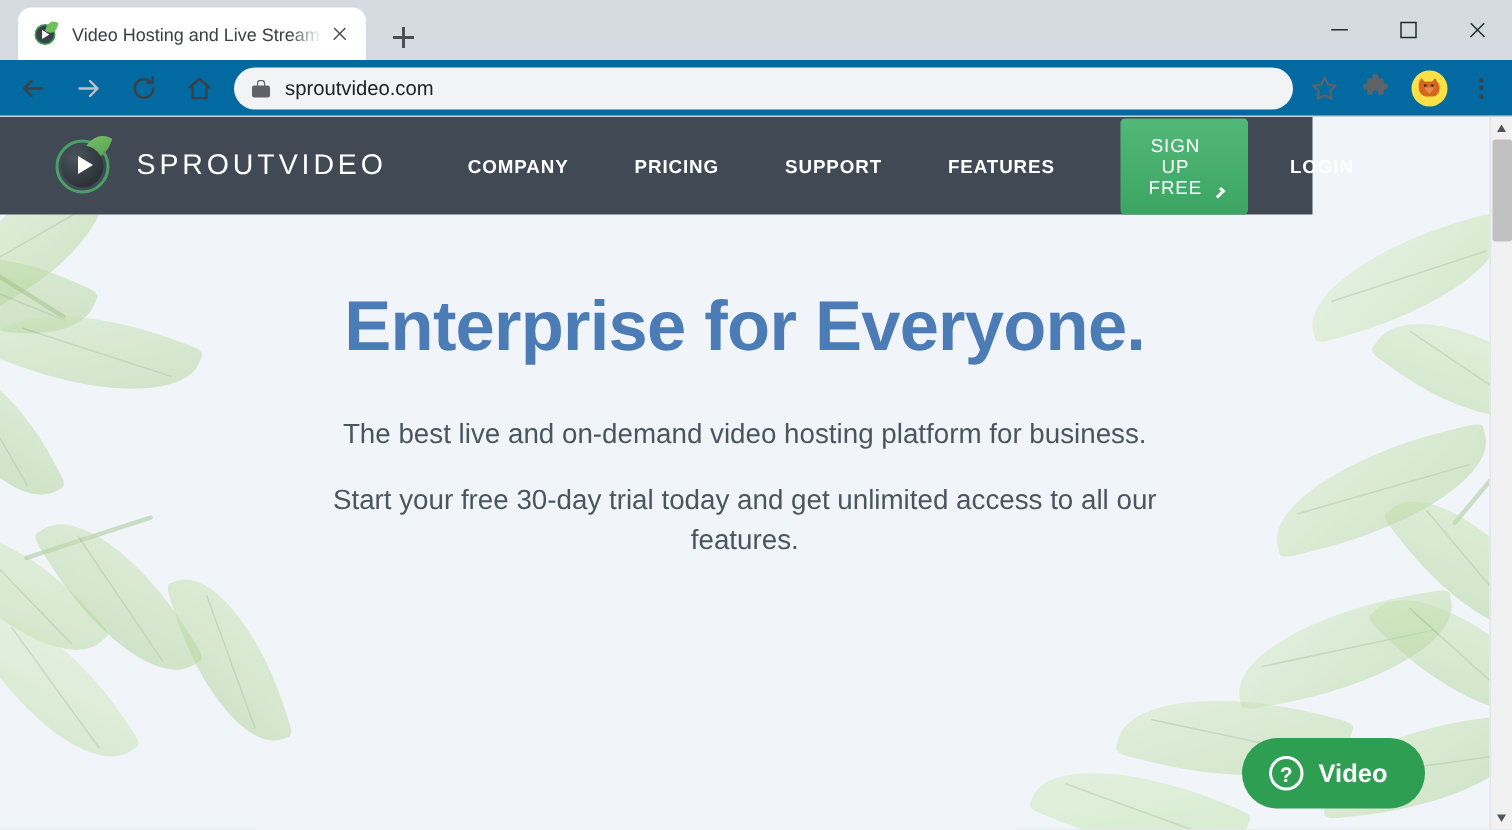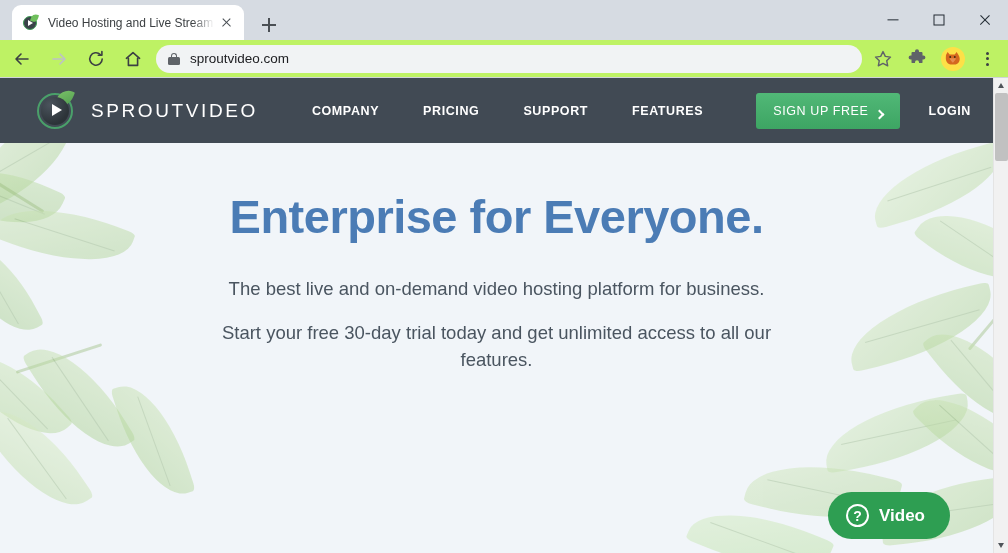--- a/index.html
+++ b/index.html
@@ -88,21 +88,21 @@
   .wc-cl::before, .wc-cl::after {
     content: ""; position: absolute; left: 0; top: 6px;
     width: 13px; height: 1.3px; background: #222b33;
   }
   .wc-cl::before { transform: rotate(45deg); }
   .wc-cl::after  { transform: rotate(-45deg); }
 
   .toolbar {
     position: absolute; top: 40px; left: 0;
     width: 1008px; height: 38px;
-    background: #bef264;
+    background: #0369a1;
     display: flex; align-items: center;
     border-bottom: 1px solid #cfd3d8;
   }
   .navbtn {
     width: 30px; height: 30px; margin-left: 7px;
     position: relative; flex: 0 0 30px;
   }
   .navbtn svg { position: absolute; left: 5px; top: 5px; }
 
   .omnibox {
@@ -146,21 +146,21 @@
   .viewport {
     position: absolute; top: 78px; left: 0;
     width: 1008px; height: 475px;
     overflow: hidden;
     background: #f1f5f9;
   }
 
   
   .sitenav {
     position: relative; z-index: 6;
-    width: 993px; height: 65px;
+    width: 875px; height: 65px;
     background: #414a54;
     display: flex; align-items: center;
     padding: 0 0 0 36px;
   }
   .logo-wrap { display: flex; align-items: center; }
   .logo-mark { width: 42px; height: 42px; position: relative; }
   .lm-ring {
     position: absolute; left: 1px; top: 3px;
     width: 36px; height: 36px; border-radius: 50%;
     border: 2.4px solid #4aa06a;

